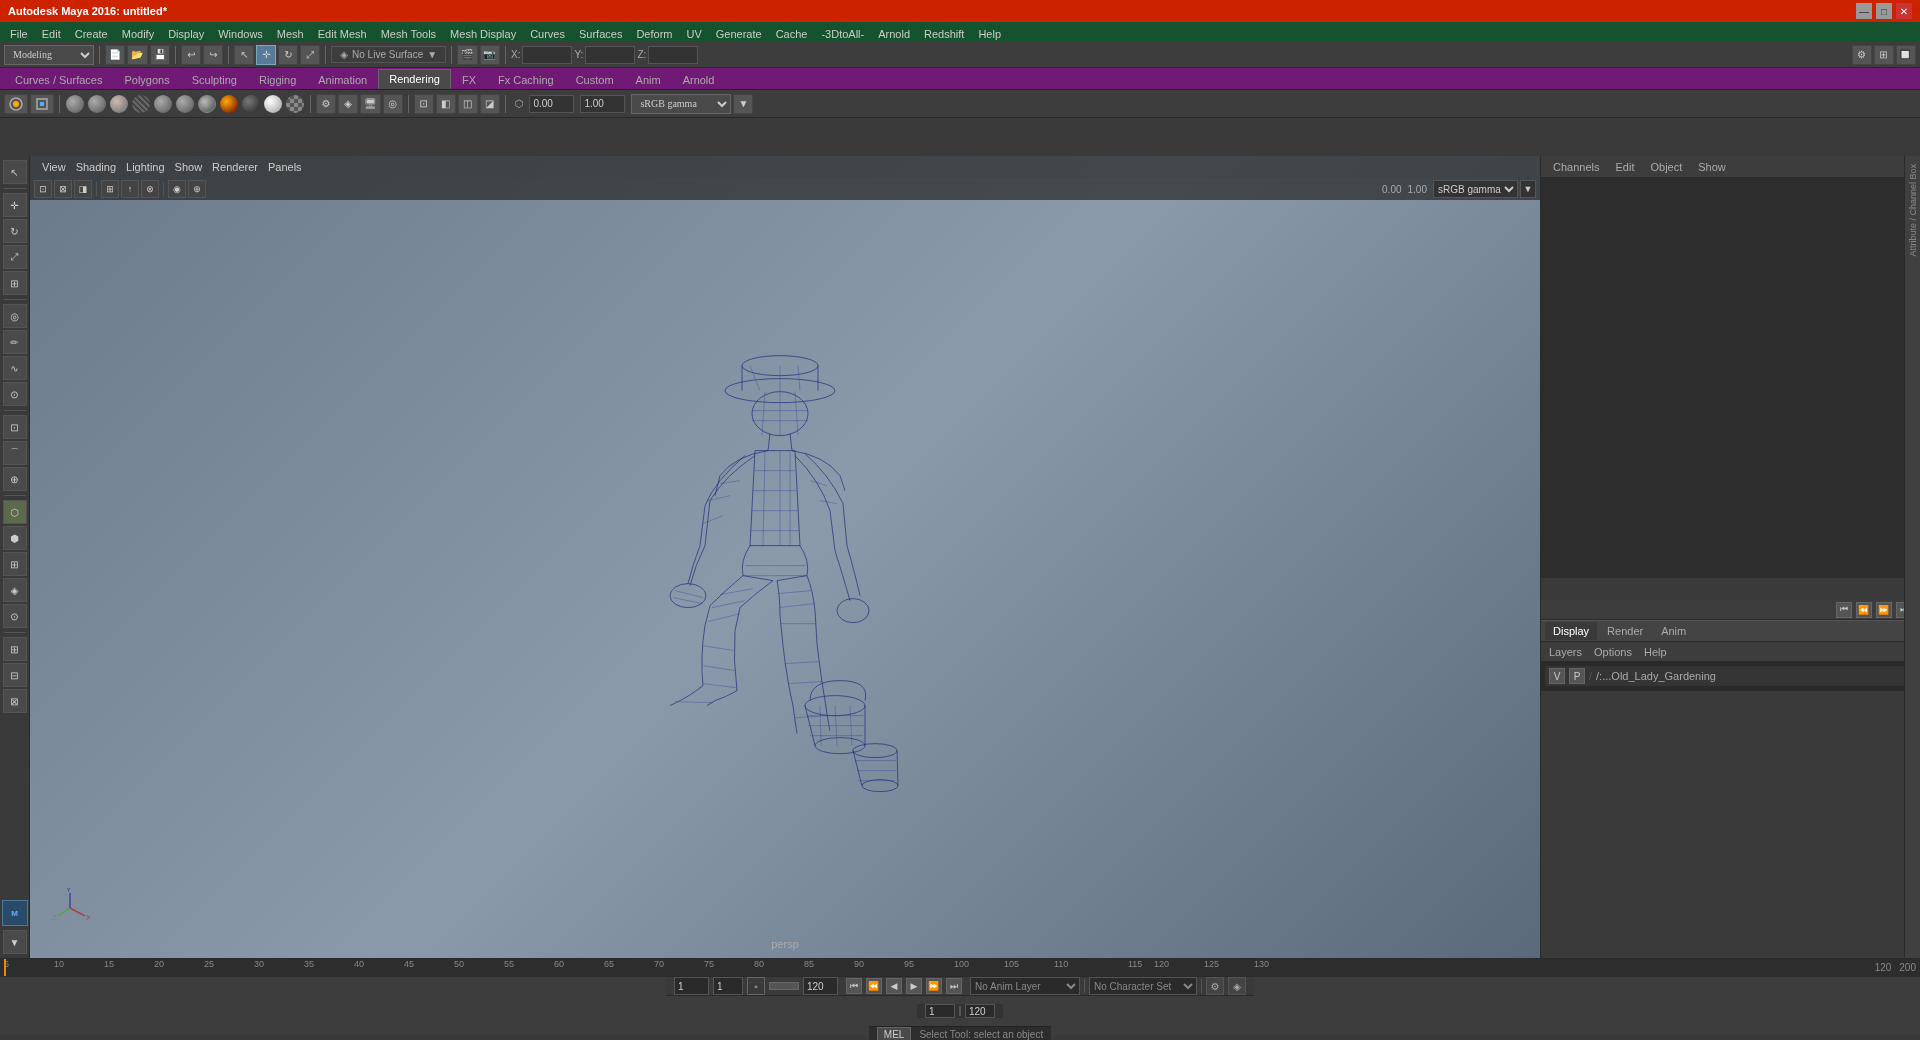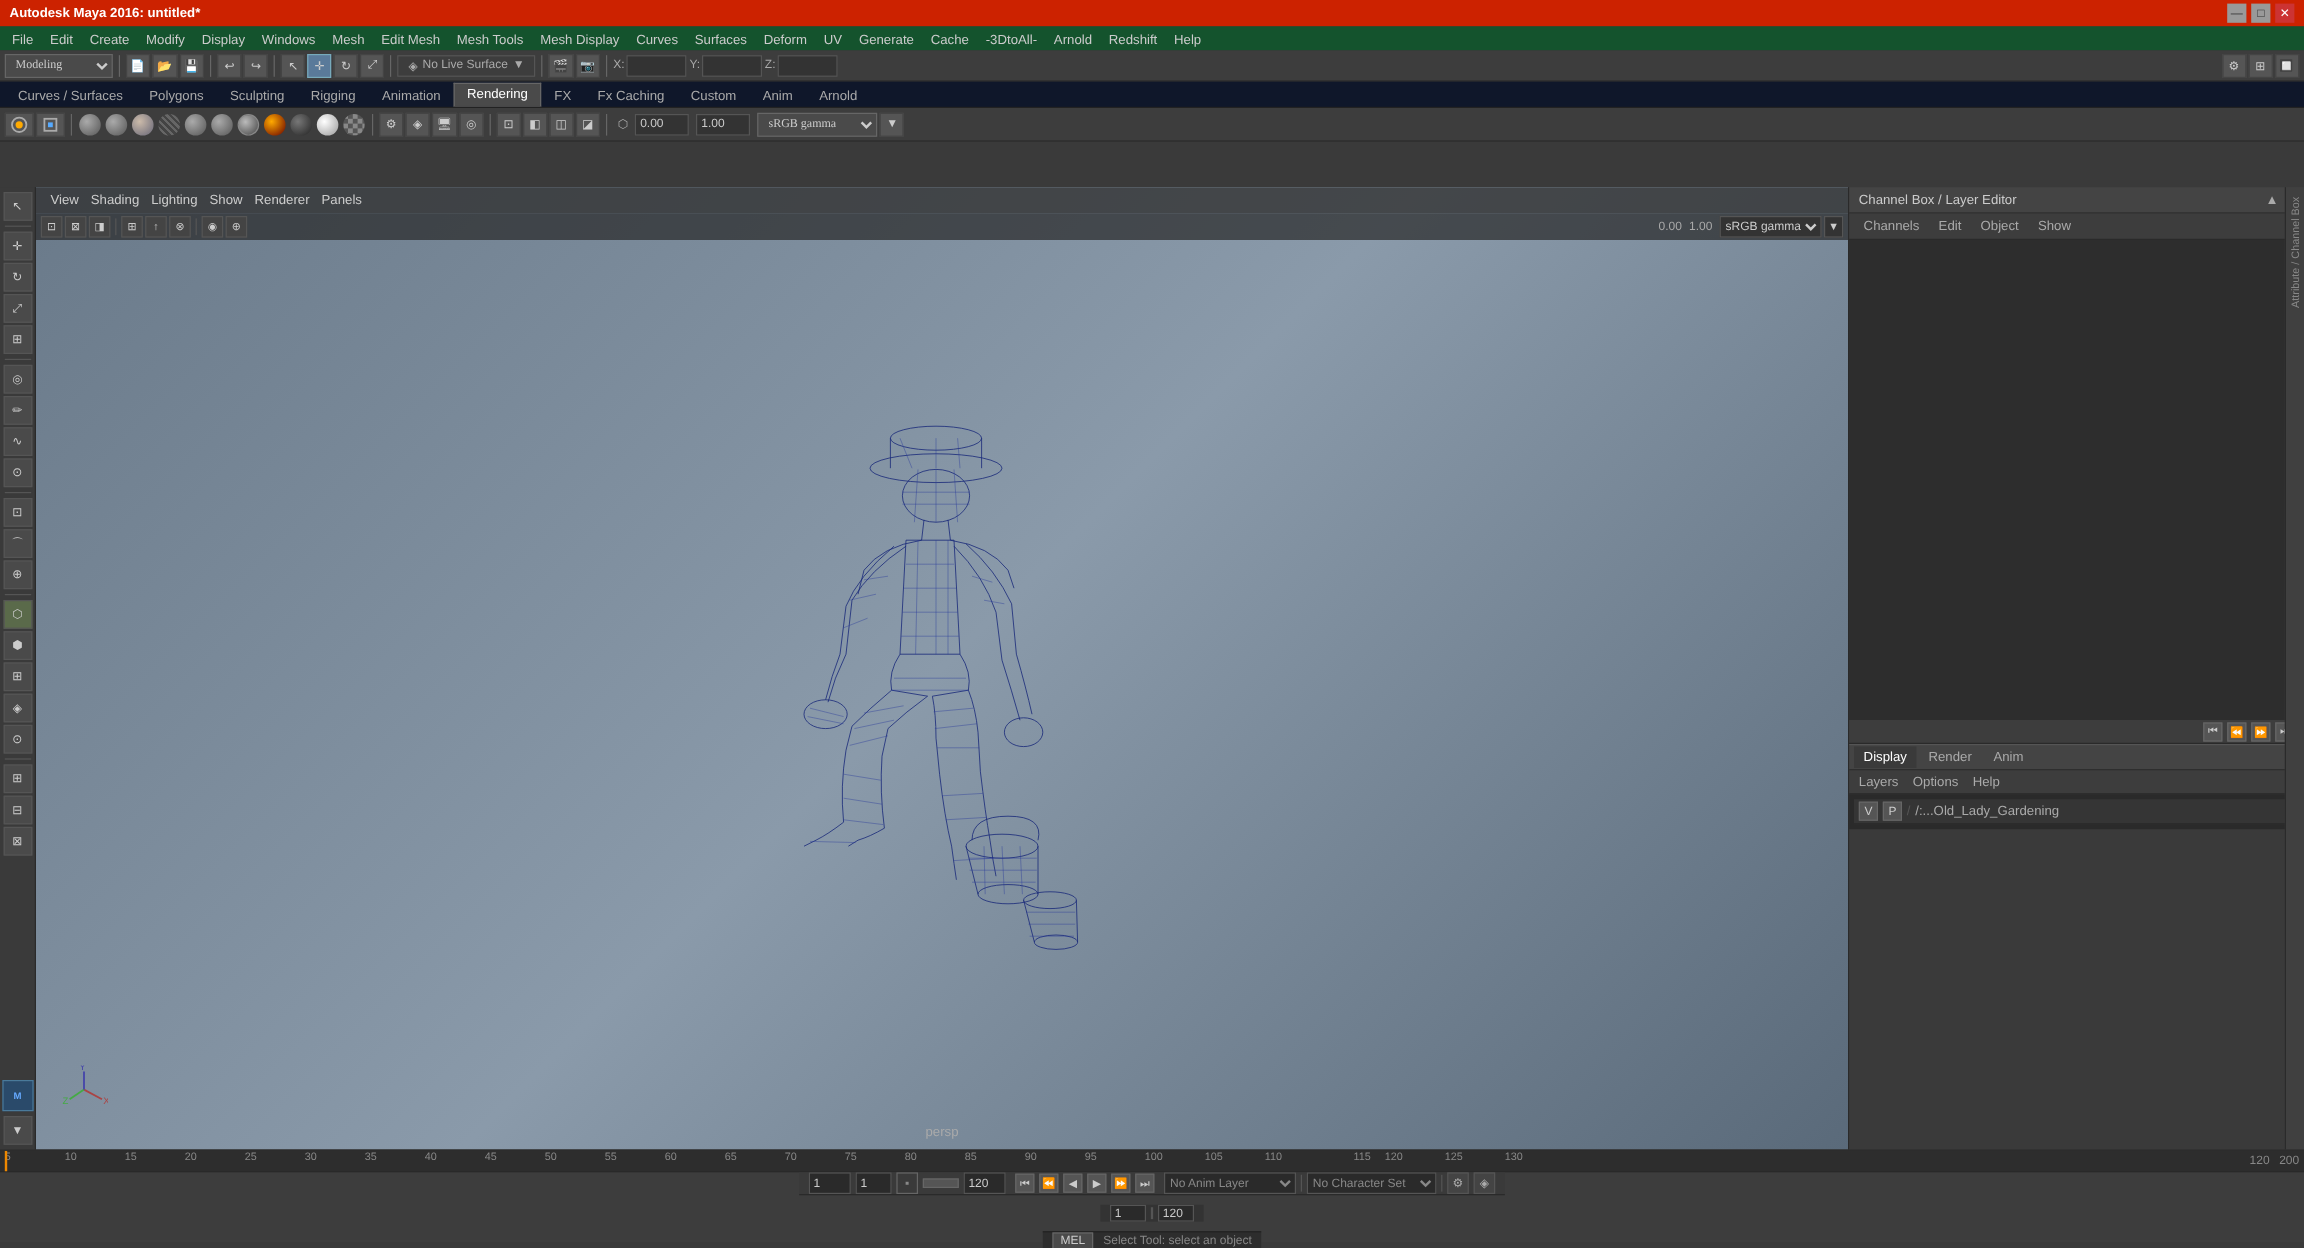--- a/index.html
+++ b/index.html
@@ -31,21 +31,21 @@
     .tb-btn { height: 20px; min-width: 20px; background: #555; border: 1px solid #444; color: #ccc; font-size: 10px; cursor: pointer; display: flex; align-items: center; justify-content: center; padding: 0 3px; }
     .tb-btn.active { background: #5a7a9a; border-color: #7ab; }
     .tb-dropdown { height: 20px; background: #4a4a4a; border: 1px solid #666; color: #ccc; font-size: 10px; padding: 0 4px; font-family: Liberation Serif, serif; }
     .live-surface-btn { background: #3d3d3d; border: 1px solid #555; color: #aaa; font-size: 10px; padding: 2px 8px; cursor: pointer; display: flex; align-items: center; gap: 4px; }
     .coord-field { display: flex; align-items: center; gap: 2px; }
     .coord-label { color: #aaa; font-size: 10px; }
     .coord-input { width: 50px; height: 18px; background: #333; border: 1px solid #555; color: #ccc; font-size: 10px; padding: 0 3px; }
 
     
     #workflow-tabs {
-      width: 100%; height: 22px; background: #0f172a;
+      width: 100%; height: 22px; background: #701a75;
       display: flex; align-items: flex-end; padding: 0 4px; border-bottom: 1px solid #222;
     }
     .workflow-tab { padding: 3px 10px; color: #aaa; cursor: pointer; font-size: 11px; border-top: 1px solid transparent; border-left: 1px solid transparent; border-right: 1px solid transparent; }
     .workflow-tab.active { background: #4a4a4a; color: #fff; border-color: #666; border-bottom: 1px solid #4a4a4a; }
 
     
     #render-toolbar {
       width: 100%; height: 28px; background: #3d3d3d;
       display: flex; align-items: center; padding: 0 4px; gap: 2px; border-bottom: 1px solid #2a2a2a;
     }
@@ -524,27 +524,20 @@
       <line x1="20" y1="20" x2="20" y2="5" stroke="#4444aa" stroke-width="1.5"></line>
       <text x="16" y="4" fill="#4444aa" font-size="8">Y</text>
     </svg>
   </div>
 
   <div class="persp-label">persp</div>
 </div>
 
 <div id="right-panel" style="inset: 156px 0px 82px auto; width: 380px;">
 
-  <div id="channel-box-header">
-    <span style="color:#ccc;font-size:11px;">Channel Box / Layer Editor</span>
-    <div style="display:flex;gap:4px;">
-      <button style="background:none;border:none;color:#aaa;cursor:pointer;font-size:11px;">▲</button>
-      <button style="background:none;border:none;color:#aaa;cursor:pointer;font-size:11px;">✕</button>
-    </div>
-  </div>
 
   <div id="channel-box-tabs">
     <span class="cb-tab">Channels</span>
     <span class="cb-tab">Edit</span>
     <span class="cb-tab">Object</span>
     <span class="cb-tab">Show</span>
   </div>
 
   <div id="channel-box-content"></div>
 

